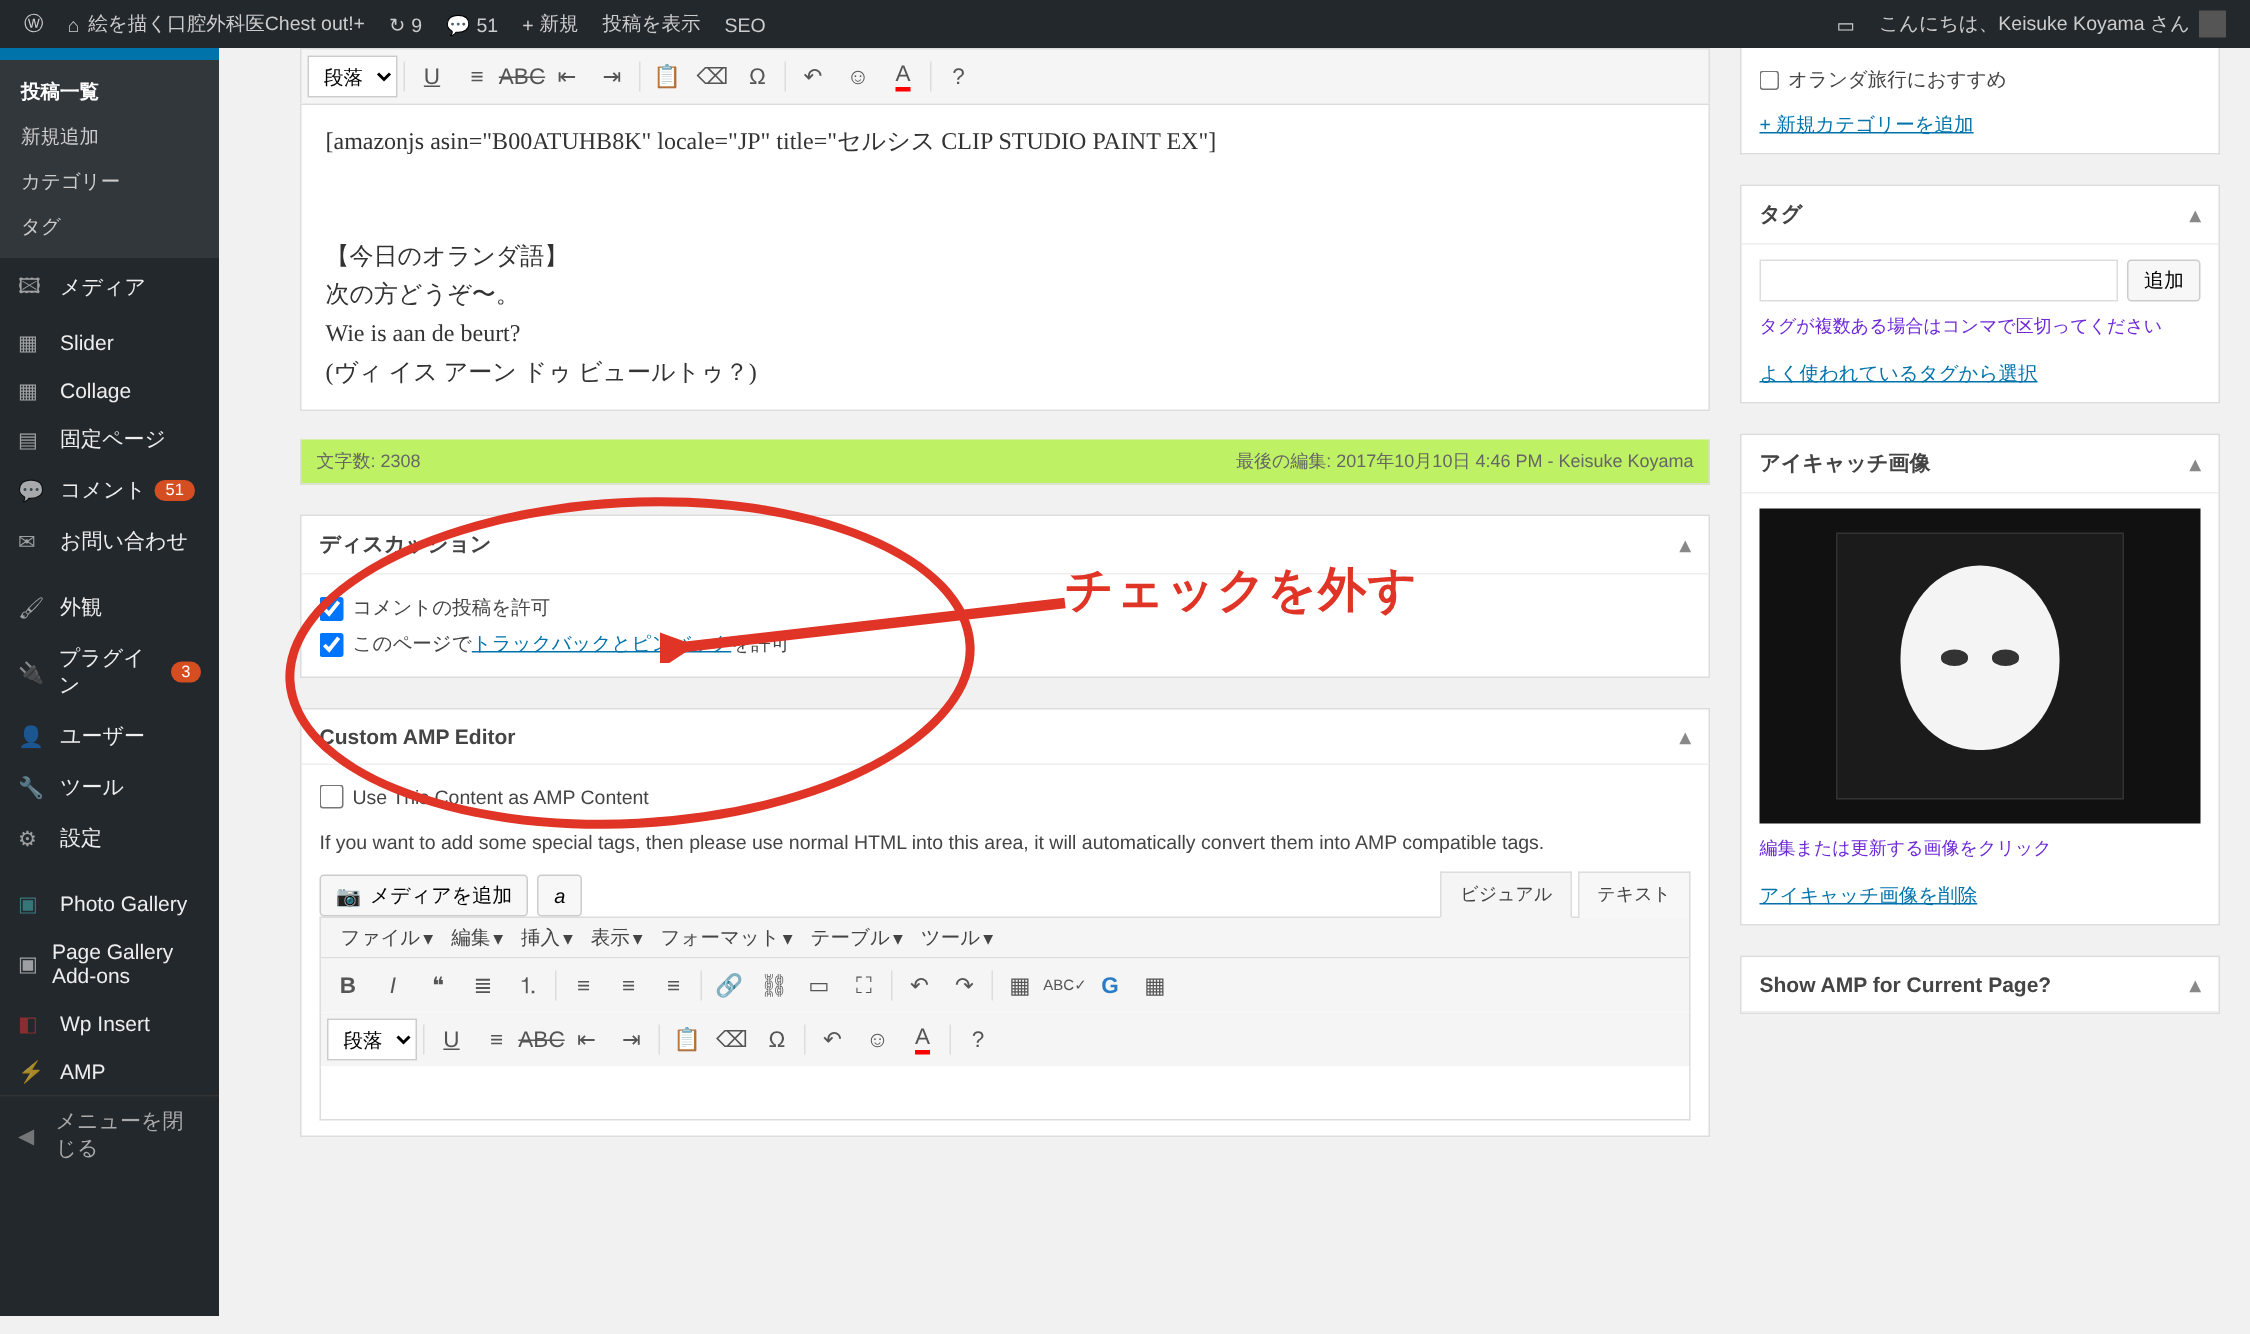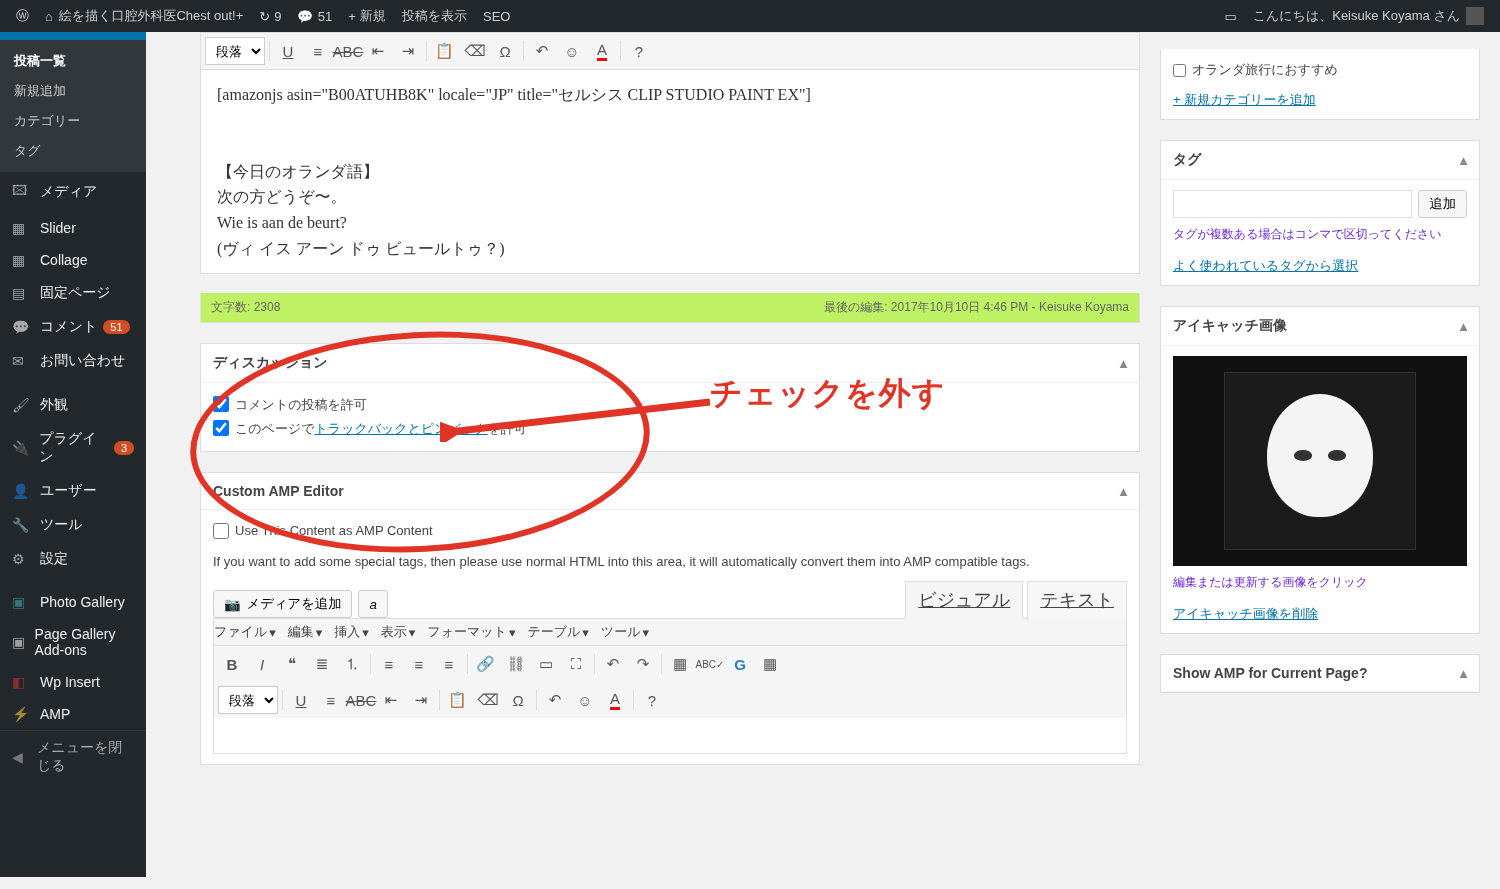--- a/index.html
+++ b/index.html
@@ -21,44 +21,44 @@
 .sidebar .submenu .sub-item.current { color: #fff; font-weight: 600; }
 .sidebar .badge { background: #d54e21; color: #fff; border-radius: 10px; padding: 1px 7px; font-size: 11px; margin-left: 6px; }
 .sidebar .collapse { border-top: 1px solid #333; color: #aaa; }
 
 
 .main { margin-left: 180px; margin-top: 32px; padding: 0 20px 40px 20px; }
 .columns { display: flex; gap: 20px; }
 .col-main { flex: 1; min-width: 0; }
 .col-side { width: 320px; }
 
-.postbox { background: #fff; border: 1px solid #dcdcdc; margin-bottom: 20px; margin-top: 17px; }
+.postbox { background: #fff; border: 1px solid #dcdcdc; margin-bottom: 20px; }
 .postbox .hndle { padding: 10px 12px; font-size: 14px; font-weight: 600; border-bottom: 1px solid #eee; display: flex; align-items: center; justify-content: space-between; }
 .postbox .inside { padding: 10px 12px; }
 .handlediv { cursor: pointer; color: #888; }
 
 
 .editor-toolbar { background: #f5f5f5; border: 1px solid #ddd; border-bottom: none; padding: 4px; display: flex; flex-wrap: wrap; align-items: center; gap: 2px; }
 .editor-toolbar select { height: 28px; border: 1px solid #ccc; background: #fff; padding: 2px 6px; font-size: 13px; }
 .tb-btn { width: 28px; height: 28px; border: 1px solid transparent; background: transparent; display: inline-flex; align-items: center; justify-content: center; cursor: pointer; color: #555; font-size: 15px; }
 .tb-sep { width: 1px; height: 20px; background: #ddd; margin: 0 2px; }
 
 .editor-content { border: 1px solid #ddd; background: #fff; padding: 12px 16px; min-height: 180px; font-family: Georgia, serif; font-size: 16px; line-height: 1.6; color: #333; }
 .editor-status { display: flex; justify-content: space-between; border: 1px solid #ddd; border-top: none; background: #bef264; padding: 6px 10px; font-size: 12px; color: #666; margin-top: 19px; }
 
-.checkbox-row { display: flex; align-items: flex-start; gap: 6px; padding: 3px 0; }
+.checkbox-row { display: flex; align-items: flex-end; gap: 6px; padding: 3px 0; }
 .checkbox-row input[type=checkbox] { width: 16px; height: 16px; }
 a.link { color: #0073aa; text-decoration: underline; cursor: pointer; }
 
 .editor-tabs { display: flex; justify-content: flex-end; gap: 4px; margin-bottom: -1px; }
-.editor-tabs .etab { border: 1px solid #ddd; background: #f7f7f7; padding: 6px 12px; cursor: pointer; border-bottom: none; font-size: 18px; text-decoration: underline; }
+.editor-tabs .etab { border: 1px solid #ddd; background: #f7f7f7; padding: 6px 12px; cursor: pointer; border-bottom: none; font-size: 12px; }
 .editor-tabs .etab.active { background: #f5f5f5; border-bottom: 1px solid #f5f5f5; }
 .media-btn { border: 1px solid #ccc; background: #f7f7f7; padding: 4px 10px; cursor: pointer; display: inline-flex; align-items: center; gap: 6px; border-radius: 3px; }
 
-.menu-row { background: #f5f5f5; border: 1px solid #ddd; padding: 4px 0; display: flex; gap: 12px; font-size: 13px; }
+.menu-row { background: #f5f5f5; border: 1px solid #ddd; padding: 4px 13px; display: flex; gap: 12px; font-size: 13px; }
 .menu-row .mitem { cursor: pointer; color: #444; display: flex; align-items: center; gap: 2px; }
 
 
 .col-side .postbox .inside { font-size: 13px; }
 .cat-item { display: flex; align-items: center; gap: 6px; padding: 2px 0; }
 .tag-input { display: flex; gap: 6px; margin-bottom: 8px; justify-content: flex-end; }
 .tag-input input[type=text] { flex: 1; border: 1px solid #ddd; padding: 4px; }
 .tag-input button { border: 1px solid #ccc; background: #f7f7f7; padding: 4px 10px; cursor: pointer; border-radius: 3px;}
 .thumb-preview { width: 100%; height: 210px; background: #111; display: flex; align-items: center; justify-content: center; position: relative; overflow: hidden; }
 .thumb-inner { width: 65%; height: 85%; background: #1b1b1b; border: 1px solid #333; position: relative; }

